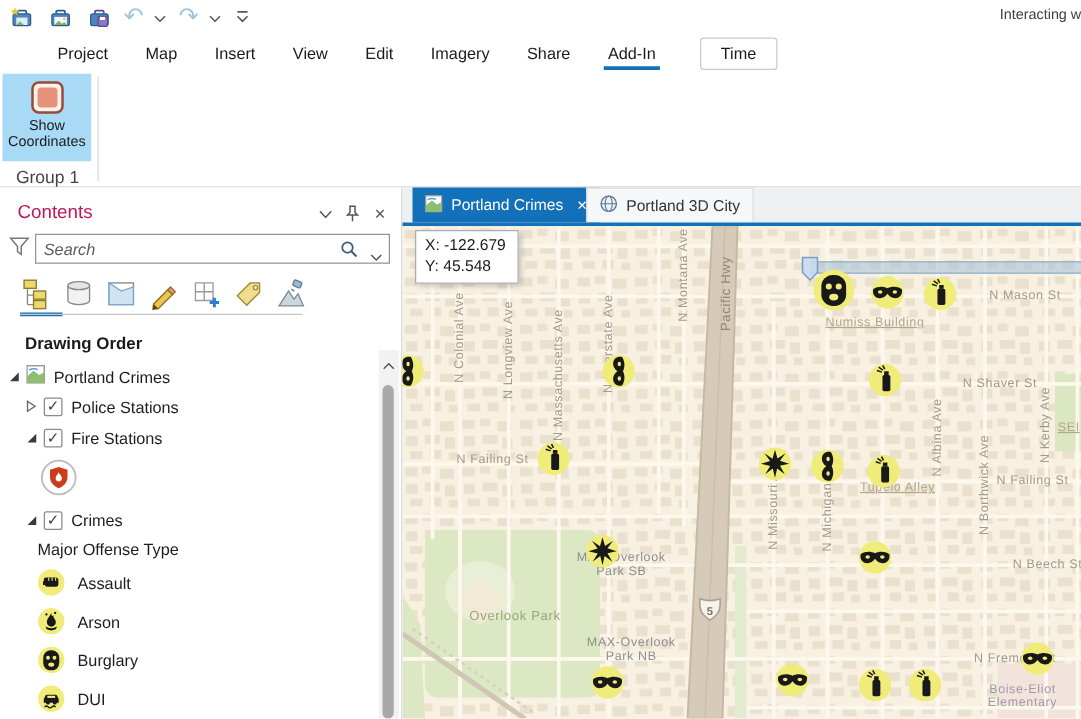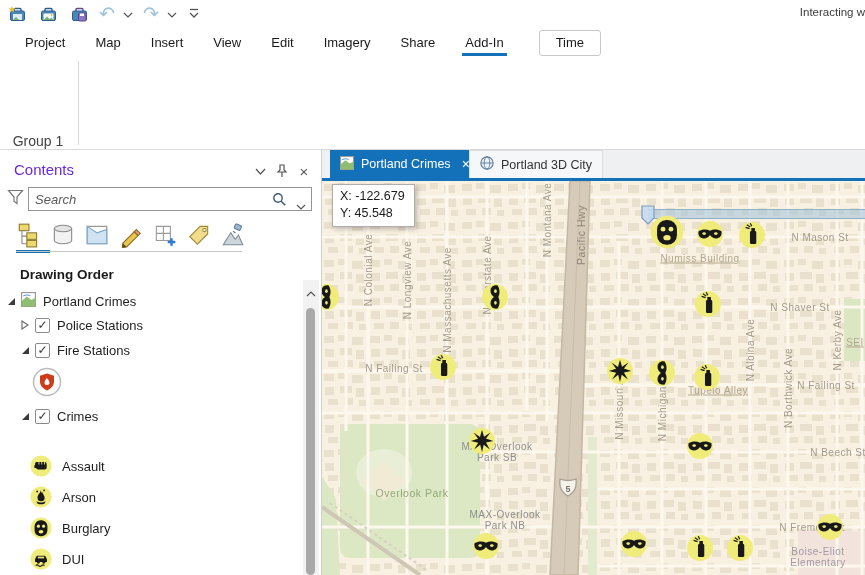--- a/index.html
+++ b/index.html
@@ -8,37 +8,37 @@
   .app { position:absolute; inset:0; width:865px; height:575px; background:#fff; overflow:hidden; }
 
   
   .qat { position:absolute; left:0; top:0; width:865px; height:28px; background:#fff; }
   .qat .qbtn { position:absolute; top:3px; width:22px; height:22px; display:flex; align-items:center; justify-content:center; }
   .qat .chev { position:absolute; top:9px; width:12px; height:12px; display:flex; align-items:center; justify-content:center; }
   .undo-glyph { font-size:19px; color:#9fc4de; line-height:18px; }
   .win-title { position:absolute; right:0; top:6px; font-size:11.5px; color:#3c3c3c; white-space:nowrap; }
 
   
-  .ribbon-tabs { position:absolute; left:0; top:28px; width:865px; height:29px; background:#fff; display:flex; align-items:center; }
+  .ribbon-tabs { position:absolute; left:0; top:28px; width:865px; height:29px; background:#fff; display:flex; align-items:center;padding-left:21px; }
   .rtab { position:relative; padding:0 15px; font-size:13px; color:#1a1a1a; height:29px; line-height:29px; cursor:default; }
   .rtab.active::after { content:""; position:absolute; left:12px; right:12px; bottom:1px; height:3px; background:#1271b8; }
   .time-tab { margin-left:20px; height:26px; padding:0 16px; border:1px solid #c9c9c9; border-radius:3px; background:#fff; font-size:13px; line-height:24px; color:#1a1a1a; }
 
   
   .ribbon-body { position:absolute; left:0; top:57px; width:865px; height:93px; background:#fff; border-bottom:1px solid #d9d9d9; }
   .show-coords { position:absolute; left:2px; top:2px; width:71px; height:70px; background:#a9daf5; display:flex; flex-direction:column; align-items:center; padding-top:6px; }
   .sc-icon { width:26px; height:26px; border:2px solid #9c4a38; border-radius:6px; background:#fdf4ef; padding:3px; }
   .sc-icon > div { width:100%; height:100%; background:#e6937c; border-radius:3px; }
   .sc-label { margin-top:4px; font-size:11.5px; line-height:13px; text-align:center; color:#1a1a1a; }
   .group-label { position:absolute; left:0; top:76px; width:76px; text-align:center; font-size:14px; color:#444; }
   .group-divider { position:absolute; left:78px; top:4px; width:1px; height:84px; background:#d8d8d8; }
 
   
   .contents-pane { position:absolute; left:0; top:150px; width:322px; height:425px; background:#fff; border-right:1px solid #cfcfcf; }
-  .pane-title { position:absolute; left:14px; top:11px; font-size:15px; color:#6d28d9; }
+  .pane-title { position:absolute; left:14px; top:11px; font-size:15px; color:#be185d; }
   .pane-hicon { position:absolute; top:12px; width:18px; height:18px; display:flex; align-items:center; justify-content:center; color:#555; }
   .search-row { position:absolute; left:0; top:36px; width:322px; height:26px; }
   .filter-ic { position:absolute; left:7px; top:3px; }
   .search-box { position:absolute; left:28px; top:1px; width:284px; height:24px; border:1px solid #949494; background:#fff; }
   .search-box input { position:absolute; left:6px; top:1px; width:230px; height:20px; border:none; outline:none; font-size:13px; font-style:italic; color:#333; font-family:"Liberation Sans",sans-serif; }
   .search-box input::placeholder { color:#5a5a5a; font-style:italic; }
   .search-mag { position:absolute; right:24px; top:4px; }
   .search-chev { position:absolute; right:5px; top:8px; }
   .view-tabs { position:absolute; left:0; top:70px; width:322px; height:34px; }
   .vt-icon { position:absolute; top:2px; width:26px; height:26px; }
@@ -143,20 +143,26 @@
         <span class="rtab">View</span>
         <span class="rtab">Edit</span>
         <span class="rtab">Imagery</span>
         <span class="rtab">Share</span>
         <span class="rtab active">Add-In</span>
       </div>
     <button class="time-tab">Time</button>
   </div>
 
   <div class="ribbon-body">
+    <div class="show-coords">
+      <div class="sc-icon">
+          <div></div>
+        </div>
+      <div class="sc-label">Show Coordinates</div>
+    </div>
     <div class="group-label">Group 1</div>
     <div class="group-divider"></div>
   </div>
 
   <div class="contents-pane">
     <div class="pane-title">Contents</div>
     <div class="pane-hicon" style="right:52px">
       <svg width="11" height="7" viewBox="0 0 11 7">
           <polyline points="1,1 5.5,6 10,1" fill="none" stroke="#555" stroke-width="1.2"></polyline>
         </svg>
@@ -291,20 +297,23 @@
     <div class="tree-row" style="left:19px; top:257px;">
       <span class="expander">
           <svg width="9" height="9" viewBox="0 0 9 9">
             <polygon points="8,1 8,8 1,8" fill="#3a3a3a"></polygon>
           </svg>
         </span>
       <span class="chk">✓</span>
       <span>Crimes</span>
     </div>
 
+    <div class="tree-row" style="left:30px; top:280px;">
+      <span>Major Offense Type</span>
+    </div>
 
     <div id="legend-rows">
         <div class="legend-row" style="top: 304px;">
           <span class="sw"><svg viewBox="0 0 24 24">
               <circle cx="12" cy="12" r="11.5" fill="#f0ec7a"></circle>
               <path d="M5.5 9.5 q0-1.8 1.8-1.8 h8.7 q2.2 0 2.2 2.2 v3.6 q0 2.2-2.2 2.2 h-7.2 q-1.6 0-2.2-1.4 l-1.1-2.4 z" fill="#191919"></path>
               <path d="M9.8 7.8 v2.6 M12.8 7.8 v2.6 M15.8 7.8 v2.6" stroke="#f0ec7a" stroke-width="1"></path>
               <rect x="4.8" y="11" width="2.4" height="3.2" fill="#191919"></rect>
             </svg></span>
           <span>Assault</span>

